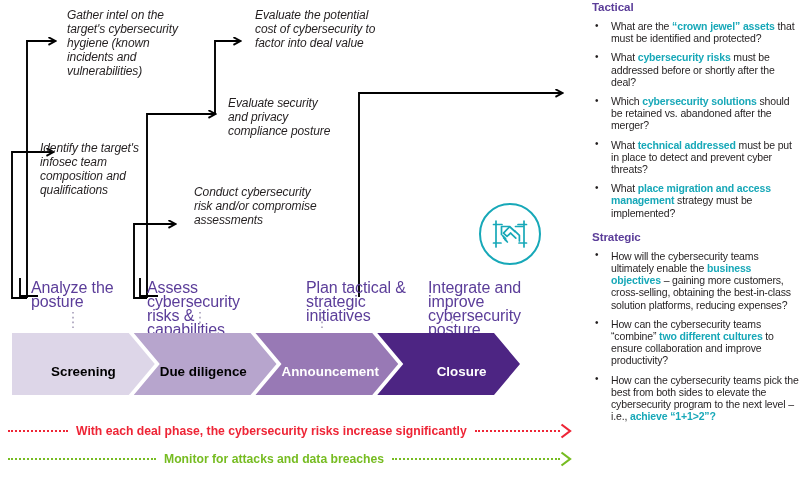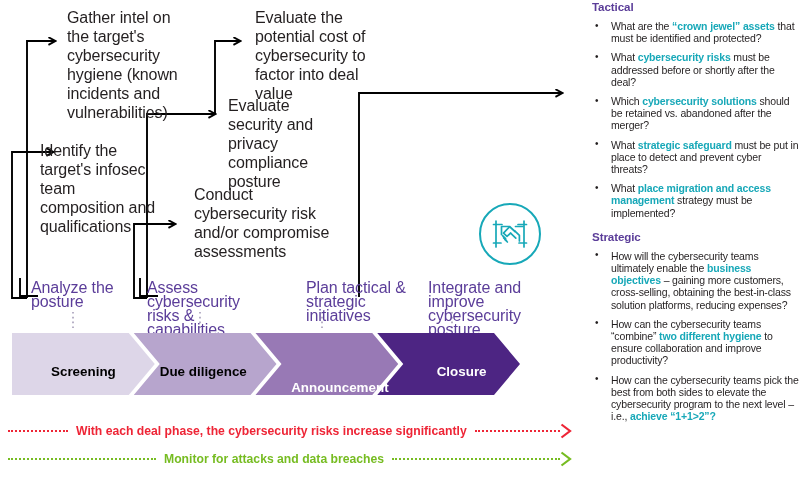--- a/index.html
+++ b/index.html
@@ -11,23 +11,24 @@
   }
   #root { position: relative; width: 800px; height: 478px; }
 
   
   .flow { position: absolute; left: 0; top: 0; width: 580px; height: 478px; }
   .flow-svg { position: absolute; left: 0; top: 0; }
 
   .node {
     position: absolute;
     color: #231f20;
-    font-size: 16px;
-    line-height: 19px;
+    font-size: 12px;
+    line-height: 14px;
     letter-spacing: -0.1px;
+    font-style: italic;
   }
   .n-gather   { left: 67px;  top: 8px;   width: 128px; }
   .n-identify { left: 40px;  top: 141px; width: 120px; }
   .n-cost     { left: 255px; top: 8px;   width: 138px; }
   .n-privacy  { left: 228px; top: 96px;  width: 112px; }
   .n-conduct  { left: 194px; top: 185px; width: 136px; }
 
   
   .plabel {
     position: absolute;
@@ -175,21 +176,21 @@
           <path id="cv3" d="M365.25,0 L482,0 L508,31 L482,62 L365.25,62 L391.25,31 Z" fill="#4d2583"></path>
         </g>
     </svg>
     <div class="chevbar">
       <div class="chev" id="cl0" style="left: 0px; width: 142.75px; justify-content: center; color: rgb(0, 0, 0);">
           <span>Screening</span>
         </div>
       <div class="chev" id="cl1" style="left: 147.75px; width: 116.75px; color: rgb(0, 0, 0);">
           <span>Due diligence</span>
         </div>
-      <div class="chev" id="cl2" style="left: 269.5px; width: 116.75px; justify-content: center; color: rgb(255, 255, 255); margin-top: 16px;">
+      <div class="chev" id="cl2" style="left: 269.5px; width: 116.75px; justify-content: flex-start; color: rgb(255, 255, 255);">
           <span>Announcement</span>
         </div>
       <div class="chev" id="cl3" style="left: 391.25px; width: 116.75px; justify-content: center; color: rgb(255, 255, 255);">
           <span>Closure</span>
         </div>
     </div>
 
     <div class="darrow risk-row">
       <div class="dline" style="width:60px"></div>
       <div class="dtext">With each deal phase, the cybersecurity risks increase significantly</div>
@@ -207,24 +208,24 @@
       </svg>
     </div>
   </div>
 
   <div class="panel">
     <div class="panel-head" id="tactical-head">Tactical</div>
     <ul class="blist" id="tactical-list">
         <li class="bitem"><span>What are the </span><span class="hl">“crown jewel” assets</span><span> that must be identified and protected?</span></li>
         <li class="bitem"><span>What </span><span class="hl">cybersecurity risks</span><span> must be addressed before or shortly after the deal?</span></li>
         <li class="bitem"><span>Which </span><span class="hl">cybersecurity solutions</span><span> should be retained vs. abandoned after the merger?</span></li>
-        <li class="bitem"><span>What </span><span class="hl">strategic safeguard</span><span> must be put in place to detect and prevent cyber threats?</span></li>
+        <li class="bitem"><span>What </span><span class="hl">technical addressed</span><span> must be put in place to detect and prevent cyber threats?</span></li>
         <li class="bitem"><span>What </span><span class="hl">place migration and access management</span><span> strategy must be implemented?</span></li>
       </ul>
     <div class="panel-head" id="strategic-head">Strategic</div>
     <ul class="blist" id="strategic-list">
         <li class="bitem"><span>How will the cybersecurity teams ultimately enable the </span><span class="hl">business objectives</span><span> – gaining more customers, cross-selling, obtaining the best-in-class solution platforms, reducing expenses?</span></li>
-        <li class="bitem"><span>How can the cybersecurity teams “combine” </span><span class="hl">two different hygiene</span><span> to ensure collaboration and improve productivity?</span></li>
+        <li class="bitem"><span>How can the cybersecurity teams “combine” </span><span class="hl">two different cultures</span><span> to ensure collaboration and improve productivity?</span></li>
         <li class="bitem"><span>How can the cybersecurity teams pick the best from both sides to elevate the cybersecurity program to the next level – i.e., </span><span class="hl">achieve “1+1&gt;2”?</span></li>
       </ul>
   </div>
 
 </div>
 
 </body></html>

